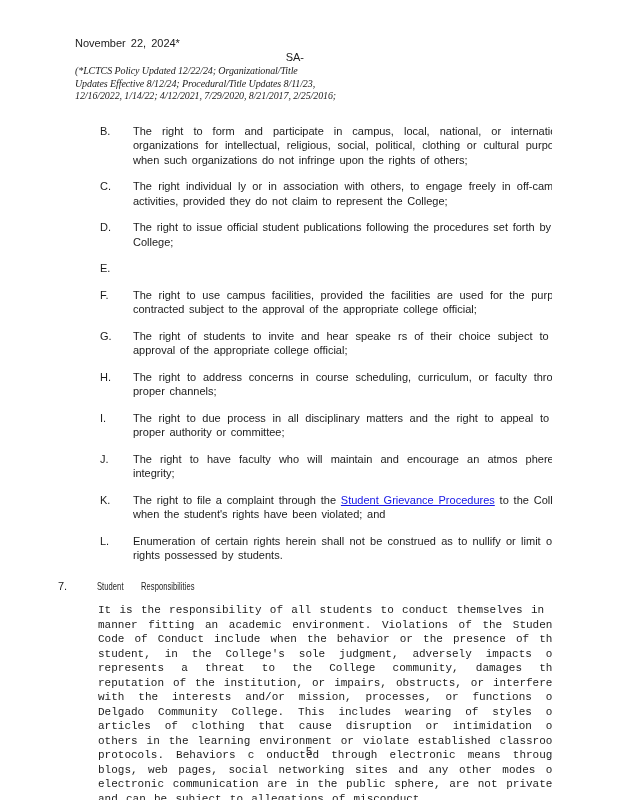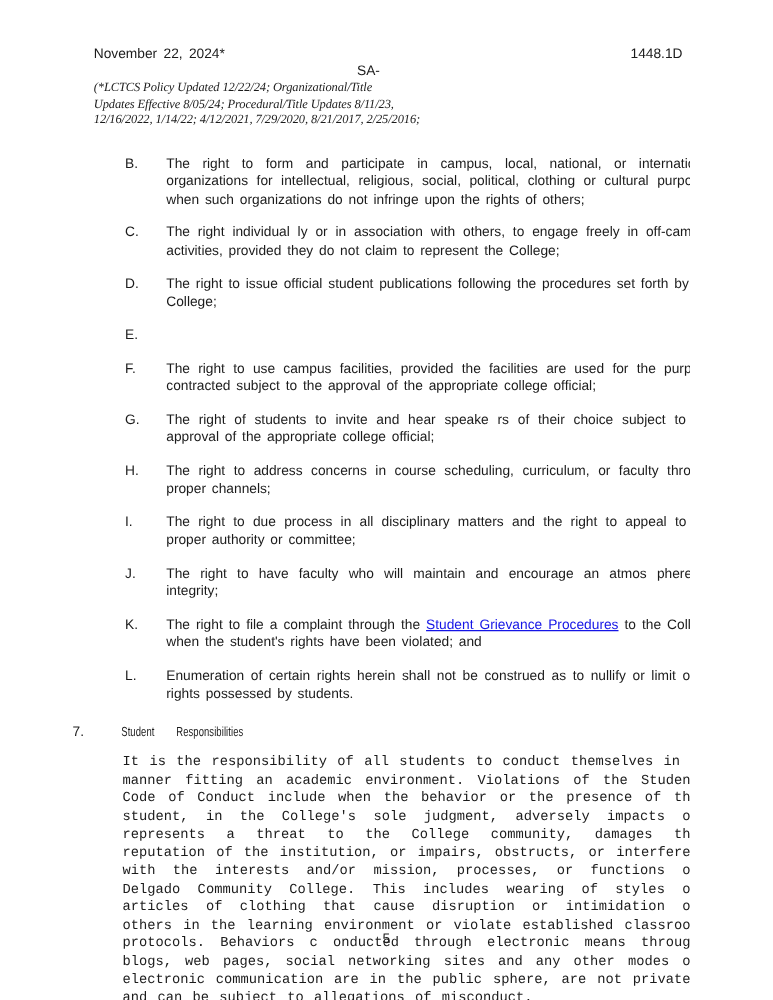--- a/index.html
+++ b/index.html
@@ -87,25 +87,24 @@
 </style>
 </head>
 <body>
 
 <div class="page">
 
   <div class="header">
     <div class="header-row">
       <span class="left">November 22, 2024*</span>
       <span class="mid">SA-</span>
-      <span class="right">1448.1D</span>
     </div>
     <div class="revision-note">
       <div>(*LCTCS Policy Updated 12/22/24; Organizational/Title</div>
-      <div>Updates Effective 8/05/24; Procedural/Title Updates 8/11/23,</div>
+      <div>Updates Effective 8/12/24; Procedural/Title Updates 8/11/23,</div>
       <div>12/16/2022, 1/14/22; 4/12/2021, 7/29/2020, 8/21/2017, 2/25/2016;</div>
     </div>
   </div>
 
   <div class="rights-list">
 
     <div class="list-item">
       <span class="item-label">B.</span>
       <span class="item-text">The right to form and participate in campus, local, national, or international organizations for intellectual, religious, social, political, clothing or cultural purposes when such organizations do not infringe upon the rights of others;</span>
     </div>

